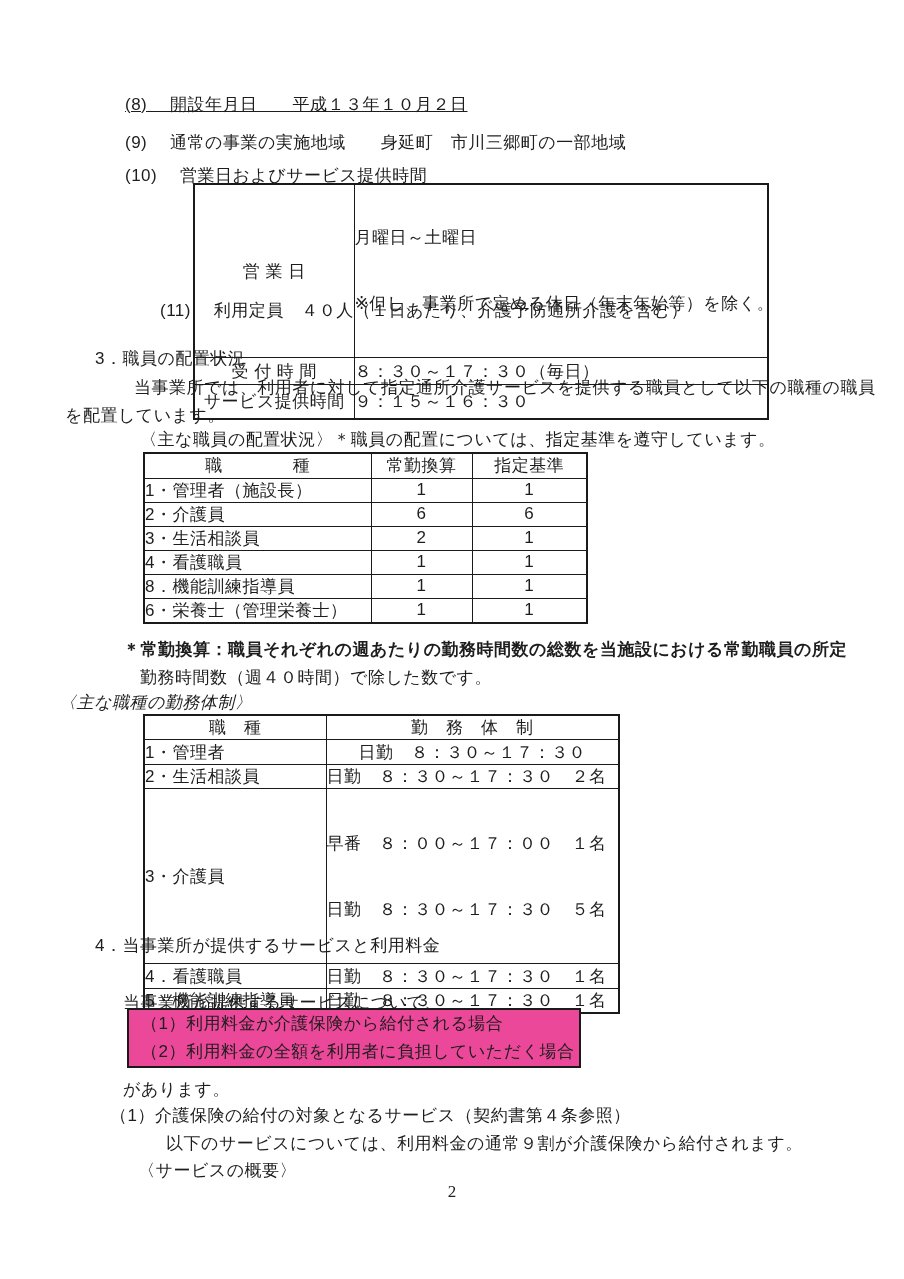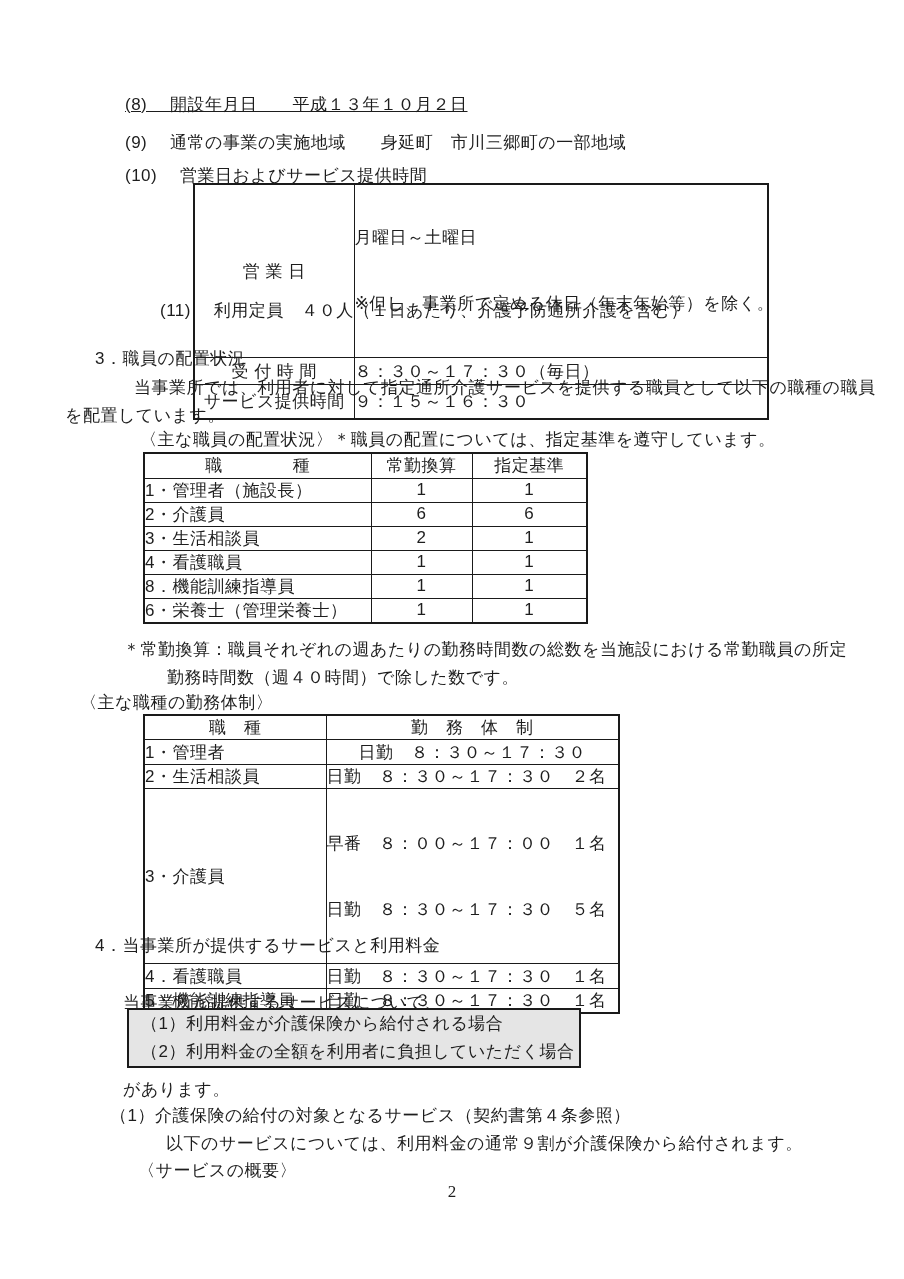--- a/index.html
+++ b/index.html
@@ -21,21 +21,21 @@
   }
   table.tbl td,table.tbl th{
     border:1px solid #1a1a1a;font-weight:normal;white-space:pre;
     letter-spacing:0.5px;padding:0;vertical-align:middle;margin-top:6px;
   }
   .c{text-align:center;}
   .lpad{text-align:left;padding-left:9px;}
   .vpad{text-align:left;padding-left:12px;}
   .vlines div{line-height:26px;}
   .box{
-    position:absolute;border:2px solid #1a1a1a;background:#e5e5e5;
+    position:absolute;border:2px solid #1a1a1a;background:#ec4899;
   }
   .box div{
     font-size:17px;line-height:28px;white-space:pre;padding-left:12px;
     letter-spacing:0.5px;
   }
   .pageno{
     position:absolute;left:0;width:904px;text-align:center;
     font-family:"Liberation Serif","DejaVu Serif",serif;font-size:17px;
   }
 </style>
@@ -117,23 +117,23 @@
         <td class="c">1</td>
       </tr>
       <tr style="height:23px;">
         <td class="lpad">6・栄養士（管理栄養士）</td>
         <td class="c">1</td>
         <td class="c">1</td>
       </tr>
     </tbody>
   </table>
 
-  <div class="line" style="left:123px;top:638px;">＊常勤換算：職員それぞれの週あたりの勤務時間数の総数を当施設における常勤職員の所定</div>
-  <div class="line" style="left:140px;top:666px;margin-left:27px;">勤務時間数（週４０時間）で除した数です。</div>
-  <div class="line" style="left:80px;top:691px;">〈主な職種の勤務体制〉</div>
+  <div class="line" style="left:123px;top:638px;font-weight:bold;">＊常勤換算：職員それぞれの週あたりの勤務時間数の総数を当施設における常勤職員の所定</div>
+  <div class="line" style="left:140px;top:666px;">勤務時間数（週４０時間）で除した数です。</div>
+  <div class="line" style="left:59px;top:691px;font-style:italic;">〈主な職種の勤務体制〉</div>
 
   <table class="tbl" style="left:143px;top:714px;width:475px;">
     <colgroup>
         <col style="width:182px">
         <col style="width:293px">
       </colgroup>
     <tbody>
       <tr style="height:23px;">
         <th class="c">職　種</th>
         <th class="c">勤　務　体　制</th>

